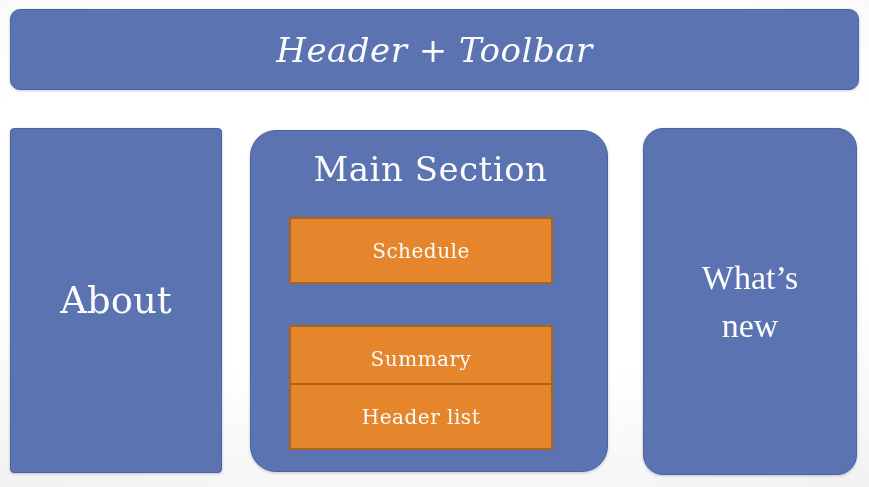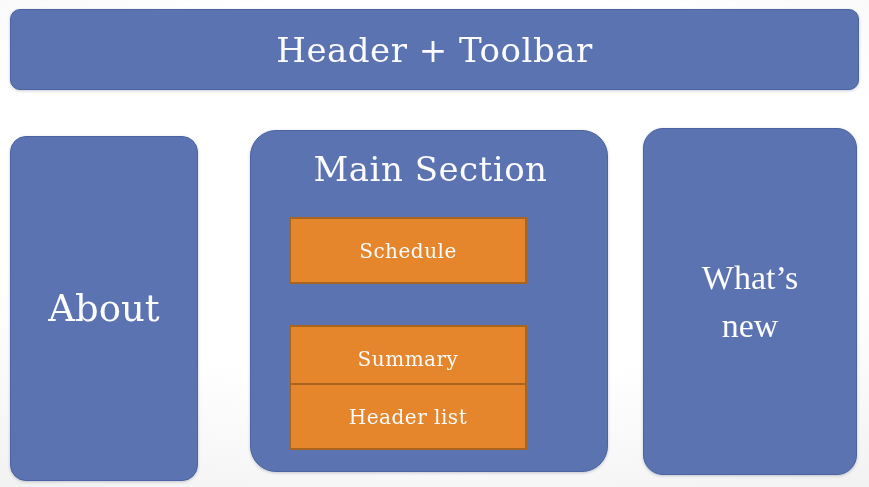--- a/index.html
+++ b/index.html
@@ -29,41 +29,42 @@
     align-items:center;
     justify-content:center;
     text-align:center;
     box-shadow:0 1px 3px rgba(40,50,90,0.25);
   }
   .header{
     left:10px;top:9px;width:849px;height:81px;
     border-radius:10px;
     font-size:34px;
     letter-spacing:0.5px;
+    font-style:italic;
   }
   .about{
-    left:10px;top:136px;width:188px;height:345px;
-    border-radius:16px;
+    left:10px;top:128px;width:212px;height:345px;
+    border-radius:4px;
     font-size:37px;
   }
   .main{
     left:250px;top:130px;width:358px;height:342px;
     border-radius:26px;
     display:block;
   }
   .main-title{
     position:absolute;
     left:3px;right:0;top:18px;
     text-align:center;
     font-size:34px;
     letter-spacing:0.5px;
   }
   .item{
     position:absolute;
-    left:38px;width:238px;height:67px;
+    left:38px;width:264px;height:67px;
     background:var(--item-orange);
     border:2px solid var(--item-border);
     color:var(--text-white);
     display:flex;align-items:center;justify-content:center;
     font-size:20px;
     letter-spacing:0.5px;
   }
   .item-1{top:86px;}
   .item-2{top:168px;margin-top:26px;}
   .item-3{top:252px;}

